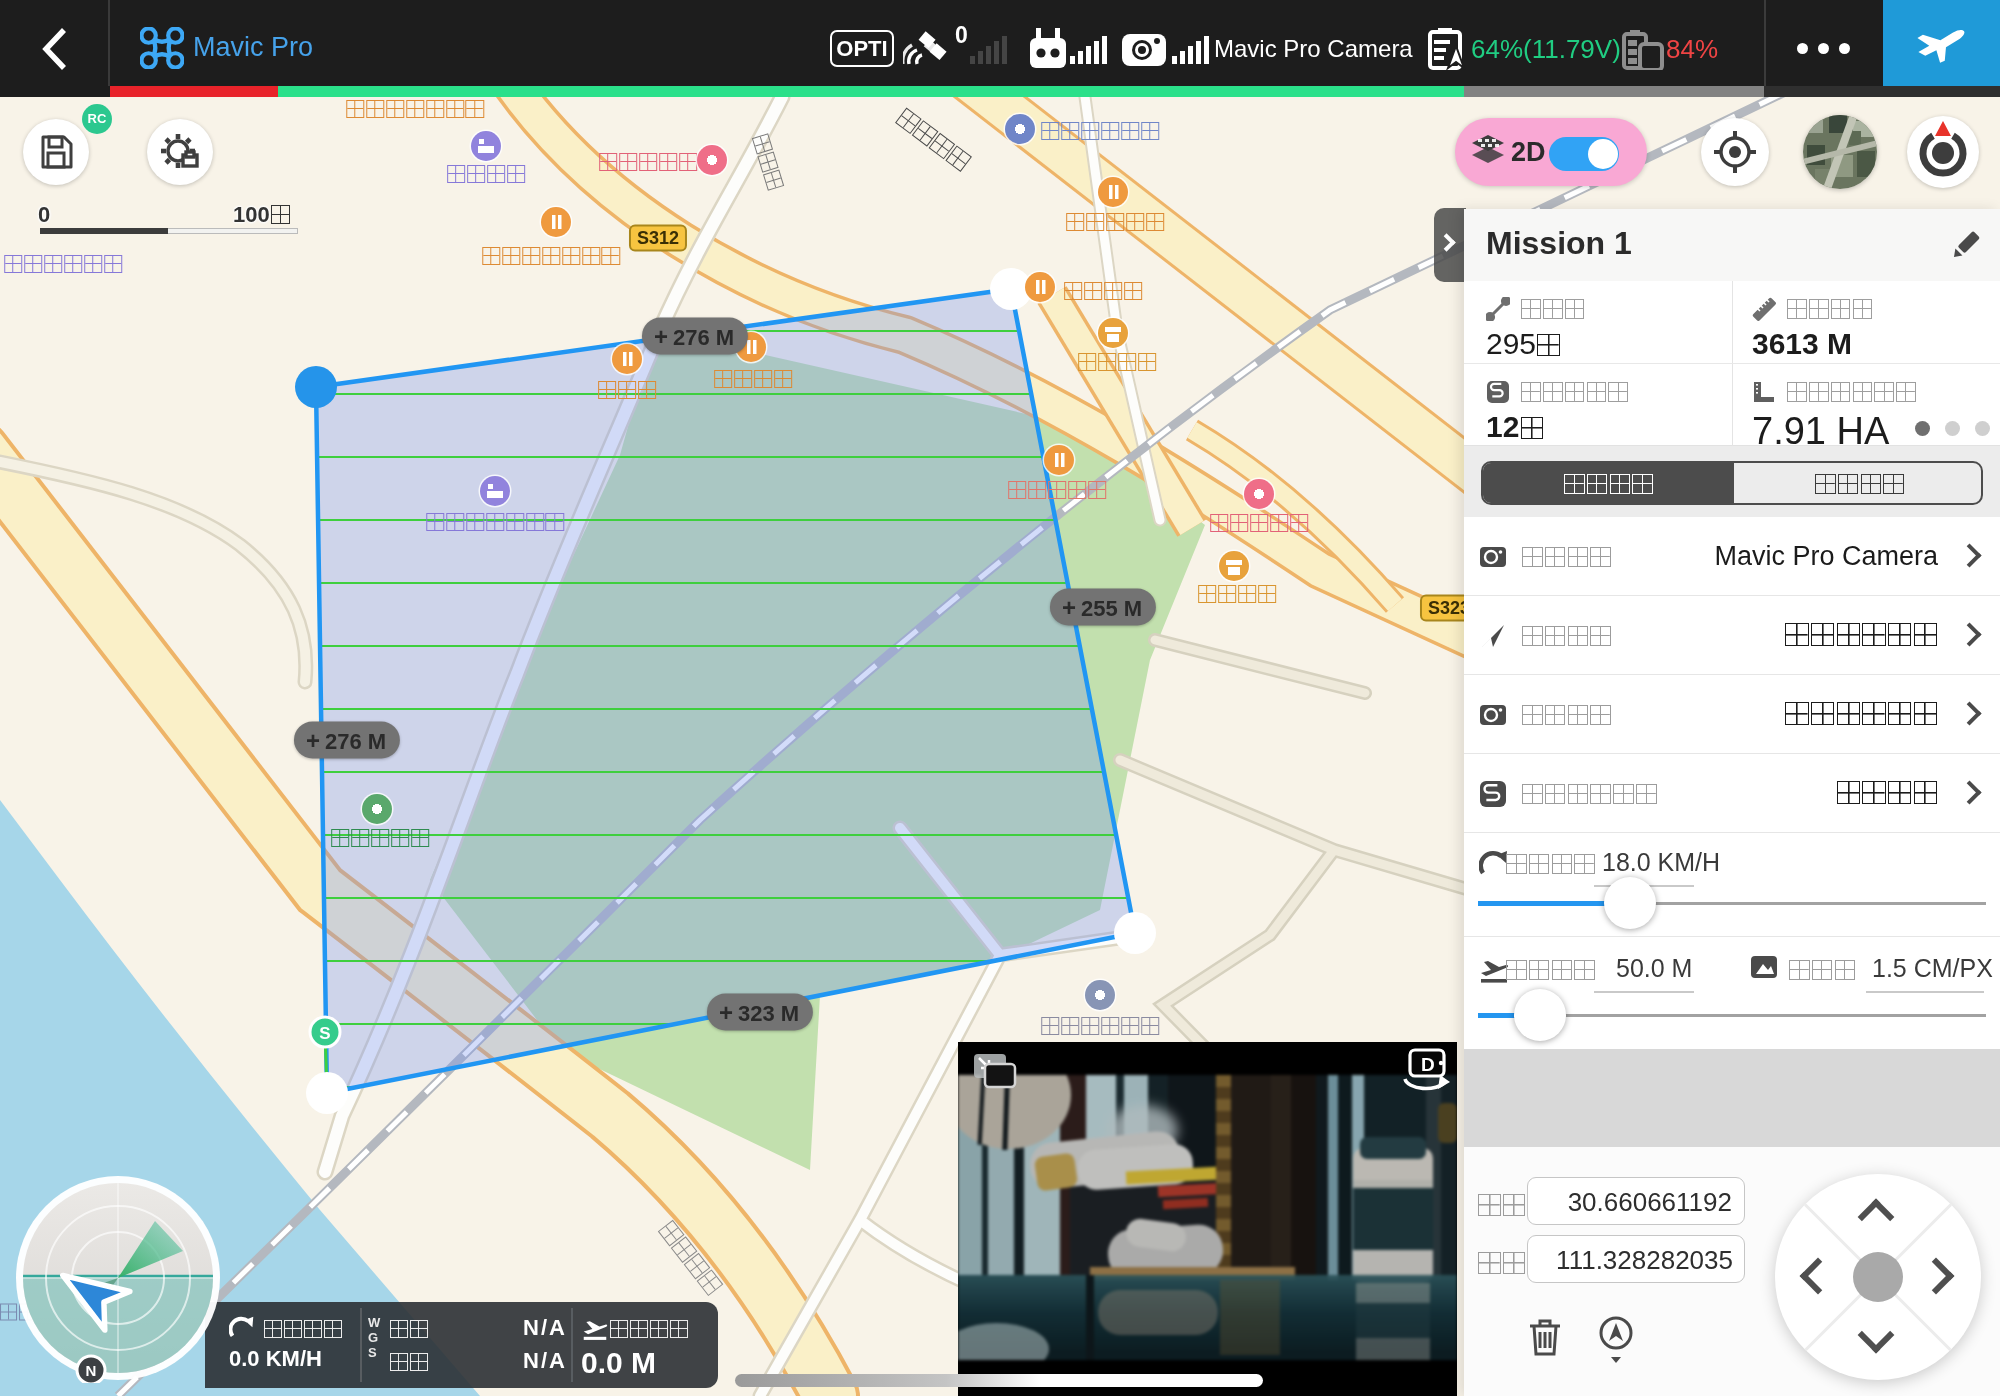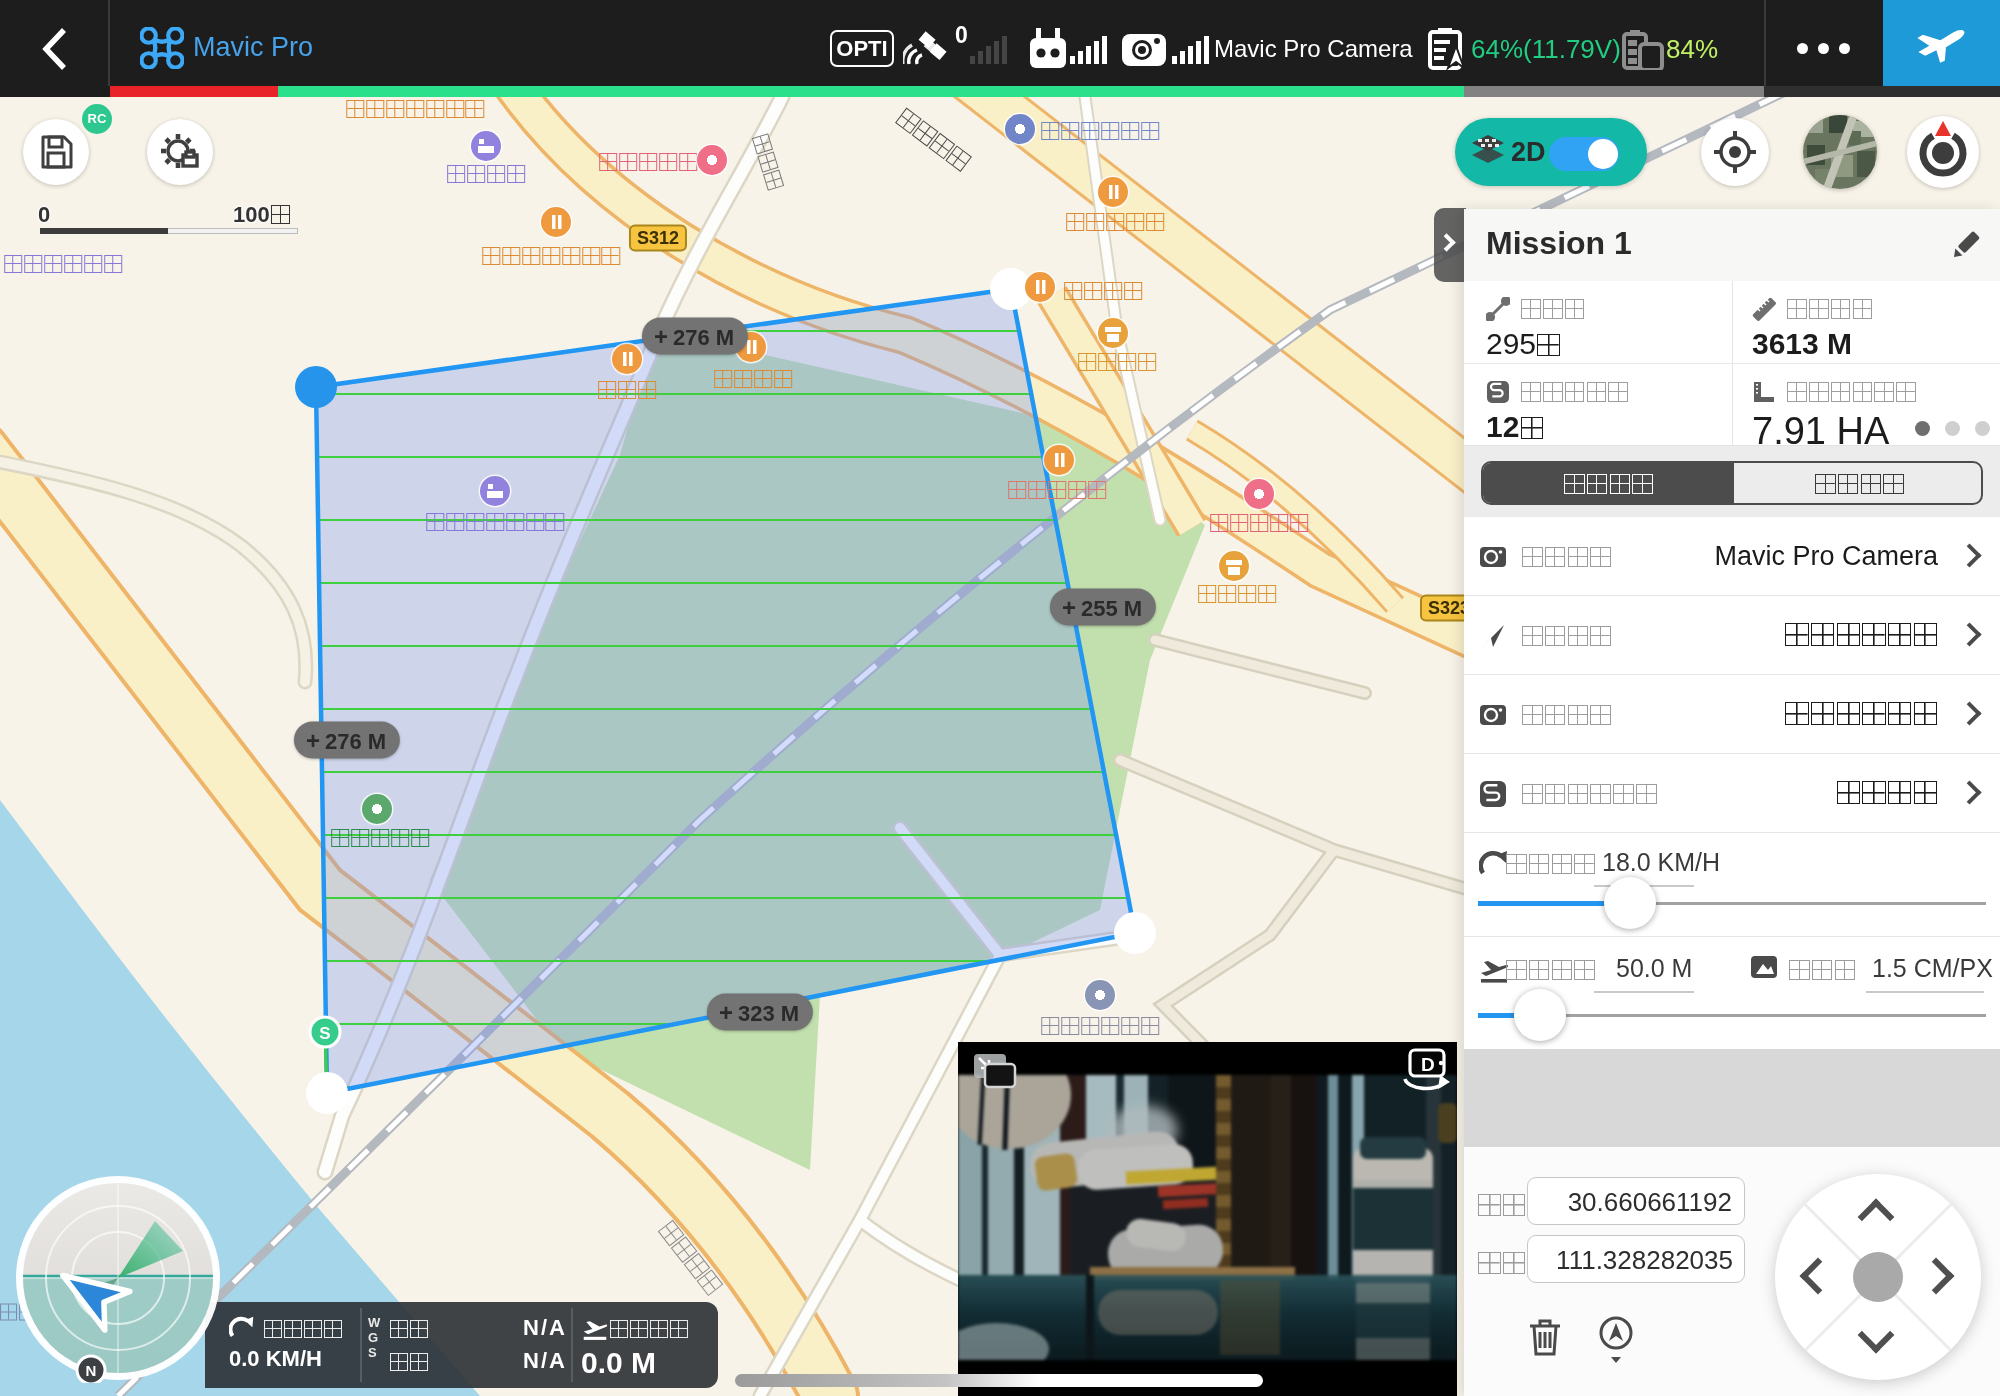--- a/index.html
+++ b/index.html
@@ -184,21 +184,21 @@
       </g>
     </svg>
   </div>
   <div class="abs halo" style="left:38px;top:202px;font-size:22px;font-weight:700;color:#333">0</div>
   <div class="abs halo" style="left:233px;top:202px;font-size:22px;font-weight:700;color:#333">100<i class="c"></i></div>
   <div class="abs" style="left:40px;top:228px;width:128px;height:6px;background:#3c3c3c"></div>
   <div class="abs" style="left:168px;top:228px;width:130px;height:6px;background:#f2f2f0;border:1px solid #bbb;border-left:none"></div>
 </div>
 
 <div>
-  <div class="abs" style="left:1455px;top:118px;width:192px;height:68px;background:#14b8a6;border-radius:34px;box-shadow:0 1px 5px rgba(0,0,0,.2)">
+  <div class="abs" style="left:1455px;top:118px;width:192px;height:68px;background:#f9a8d4;border-radius:34px;box-shadow:0 1px 5px rgba(0,0,0,.2)">
     <svg class="abs" style="left:15px;top:17px" width="36" height="34" viewBox="0 0 36 34">
       <g fill="#3d3d3d">
           <polygon points="18,0 34,8 18,16 2,8"></polygon>
           <polygon points="18,12 34,20 18,28 2,20" opacity=".85"></polygon>
         </g>
       <g fill="#fff" opacity=".9">
           <rect x="8" y="4" width="4" height="3"></rect>
           <rect x="15" y="4" width="4" height="3"></rect>
           <rect x="22" y="4" width="4" height="3"></rect>
       <rect x="11" y="9" width="4" height="3"></rect>
@@ -337,21 +337,21 @@
   <svg class="abs" style="left:1622px;top:28px" width="42" height="42" viewBox="0 0 42 42">
     <g fill="#8e8e8e">
       <rect x="2" y="6" width="22" height="34" rx="3" fill="none" stroke="#8e8e8e" stroke-width="4"></rect>
       <rect x="8" y="2" width="10" height="5"></rect>
       <rect x="6" y="12" width="9" height="6"></rect>
         <rect x="6" y="21" width="9" height="6"></rect>
         <rect x="6" y="30" width="9" height="6"></rect>
       <rect x="18" y="16" width="22" height="26" rx="4" fill="#1d1d1d" stroke="#8e8e8e" stroke-width="4"></rect>
     </g>
   </svg>
-  <div class="abs" style="left:1666px;top:34px;font-size:26px;color:#bef264">84%</div>
+  <div class="abs" style="left:1666px;top:34px;font-size:26px;color:#ef4444">84%</div>
   <div class="abs" style="left:1764px;top:0;width:2px;height:86px;background:#3b3b3b"></div>
   <div class="abs" style="left:1797px;top:43px;width:11px;height:11px;border-radius:50%;background:#fff"></div>
   <div class="abs" style="left:1818px;top:43px;width:11px;height:11px;border-radius:50%;background:#fff"></div>
   <div class="abs" style="left:1839px;top:43px;width:11px;height:11px;border-radius:50%;background:#fff"></div>
   <div class="abs" style="left:1883px;top:0;width:117px;height:86px;background:#1f9ad8">
     <svg class="abs" style="left:32px;top:21px" width="54" height="44" viewBox="0 0 54 44">
       <g transform="rotate(-12 27 22)" fill="#fff">
         <path d="M2,26 L14,22 L4,12 L10,10 L26,19 L40,14 C46,12 50,13 51,15 C52,17 49,20 44,22 L30,27 L26,40 L21,41 L20,28 L8,31 Z"></path>
       </g>
     </svg>

